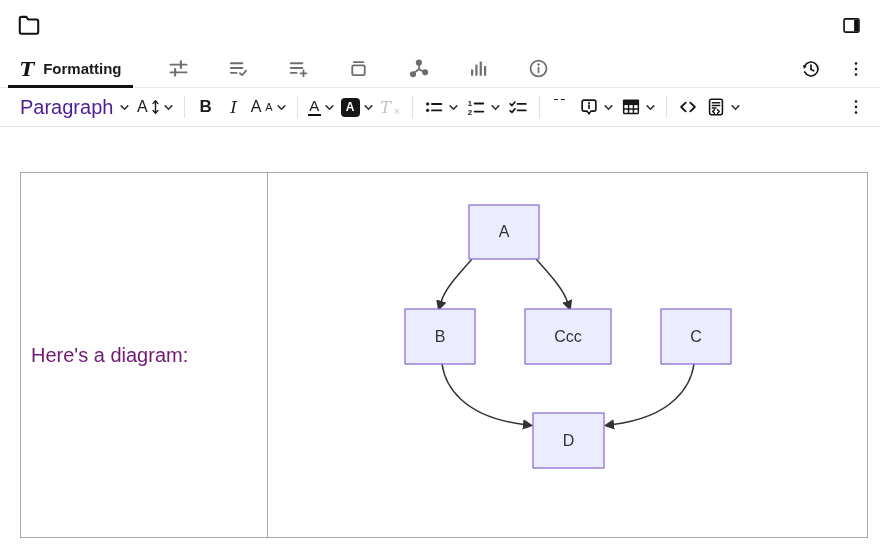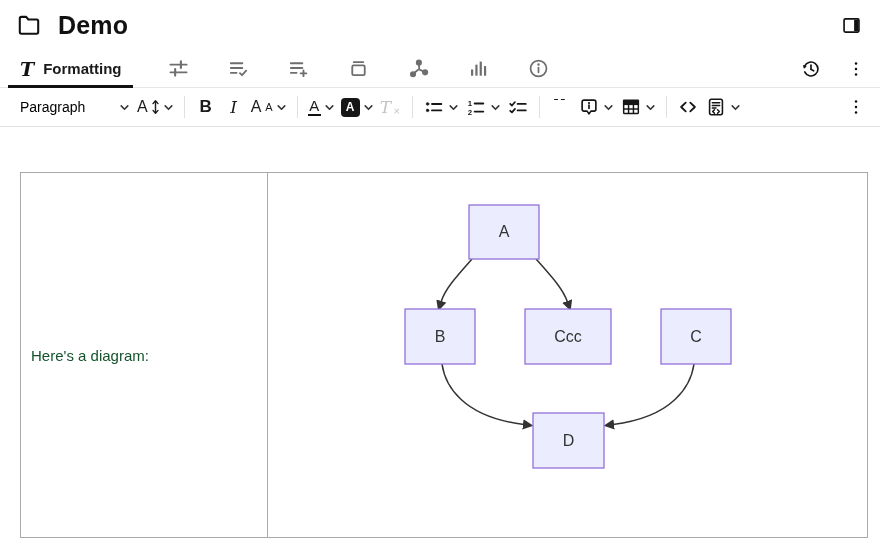--- a/index.html
+++ b/index.html
@@ -21,56 +21,55 @@
   .tab.active::after { content:""; position:absolute; left:0; right:0; bottom:-1px; height:3px; background:#111; }
   .tab-icons { display:flex; align-items:center; gap:33px; margin-left:32px; }
   .tab-right { margin-left:auto; display:flex; align-items:center; gap:20px; padding-right:4px; }
 
   
   .toolbar { height:39px; display:flex; align-items:center; padding:0 10px; border-bottom:1px solid #e3e3e3; }
   .tbtn { height:30px; min-width:28px; border:none; background:none; cursor:pointer; display:flex;
           align-items:center; justify-content:center; gap:3px; padding:0 3px; color:#1b1b1b; }
   .tdiv { width:1px; height:22px; background:#e0e0e0; margin:0 7px; }
   .blocksel { width:124px; justify-content:space-between; padding:0 4px 0 10px; }
-  .blocksel .bl { font-size:14px; color:#000000; }
+  .blocksel .bl { font-size:20px; color:#4c1d95; }
   .glyph-b { font-size:17px; font-weight:bold; }
   .glyph-i { font-size:17px; font-style:italic; font-family:"DejaVu Serif","Liberation Serif",serif; }
   .glyph-a { font-size:16px; font-weight:500; }
   .case-small { font-size:11px; font-weight:500; margin-left:1px; }
   .colorA { display:flex; flex-direction:column; align-items:center; line-height:1; }
   .colorA .a { font-size:15px; font-weight:500; }
   .colorA .bar { width:13px; height:2px; background:#111; margin-top:1px; }
   .hl { width:19px; height:19px; background:#161616; border-radius:4px; color:#fff;
         display:flex; align-items:center; justify-content:center; font-size:12px; font-weight:bold; }
   .clear { color:#c3c3c3; font-family:"DejaVu Serif","Liberation Serif",serif; font-style:italic; font-size:17px; position:relative; }
   .clear .sub { font-size:9px; font-style:normal; position:relative; top:4px; left:-1px; }
   .quote-glyph { font-family:"DejaVu Serif","Liberation Serif",serif; font-size:30px; font-weight:bold; line-height:10px; height:16px; overflow:hidden; color:#161616; }
   .tb-right { margin-left:auto; }
 
   
   .doc { padding:45px 12px 0 20px; }
   table.dtable { border-collapse:collapse; width:848px; height:366px; }
   table.dtable td { border:1px solid #a9a9a9; vertical-align:middle; }
-  td.cell-left { width:248px; padding-left:10px; font-size:15px; color:#14532d; }
+  td.cell-left { width:248px; padding-left:10px; font-size:20px; color:#701a75; }
   td.cell-right { width:600px; padding:0; position:relative; }
   .dgsvg { display:block; }
   .dg-label { font-size:16px; fill:#333; font-family:"Liberation Sans",sans-serif; }
 
   svg.ic { display:block; }
 </style>
 </head>
 <body>
 
 <div class="header">
   <span class="folder">
     <svg class="ic" width="26" height="26" viewBox="0 0 24 24" fill="none" stroke="#111" stroke-width="1.9" stroke-linejoin="round">
       <path d="M3.5 18.5 V6 a1.5 1.5 0 0 1 1.5 -1.5 h4.4 l2 2.4 h7.6 a1.5 1.5 0 0 1 1.5 1.5 v10.1 a1.5 1.5 0 0 1 -1.5 1.5 H5 a1.5 1.5 0 0 1 -1.5 -1.5 z"></path>
     </svg>
   </span>
-  <span class="title">Demo</span>
   <span class="spacer"></span>
   <button class="iconbtn">
     <svg class="ic" width="21" height="21" viewBox="0 0 24 24" fill="none" stroke="#111" stroke-width="1.9">
       <rect x="3.5" y="4.5" width="17" height="15" rx="1.5"></rect>
       <rect x="15" y="5.5" width="4.5" height="13" fill="#111" stroke="none"></rect>
     </svg>
   </button>
 </div>
 
 <div class="tabbar">

